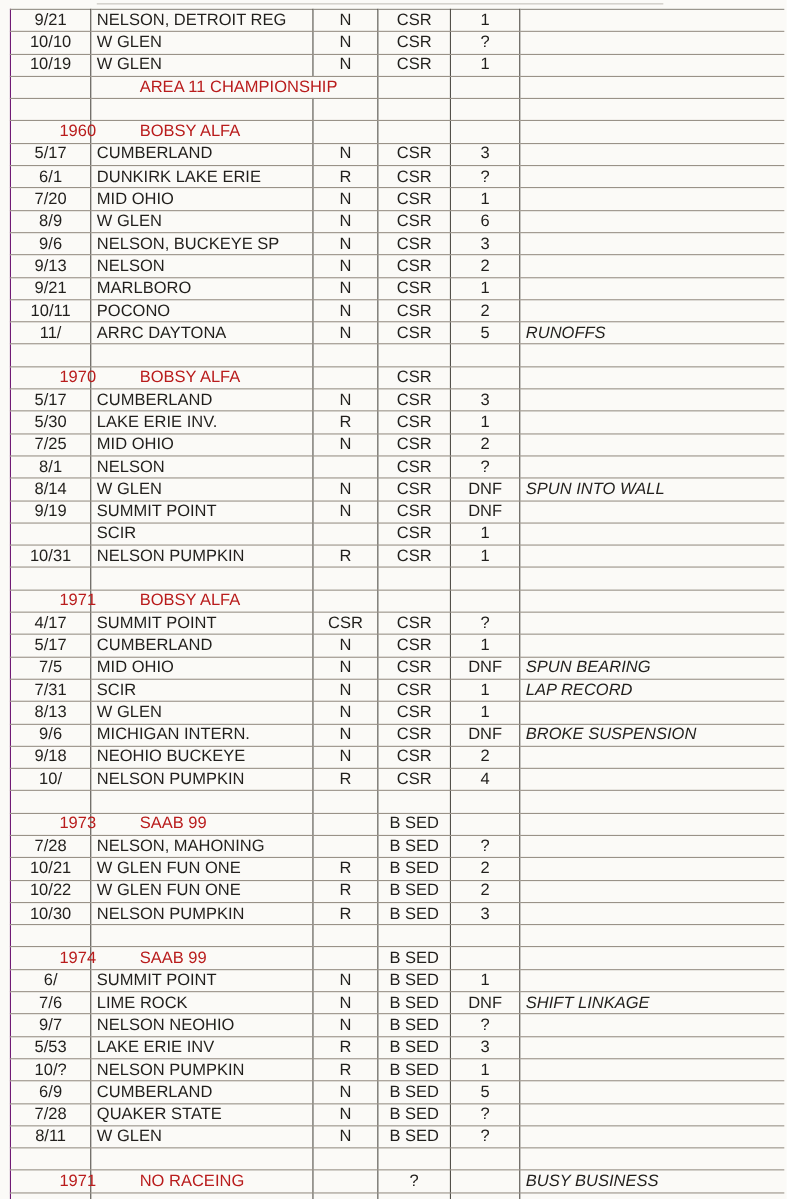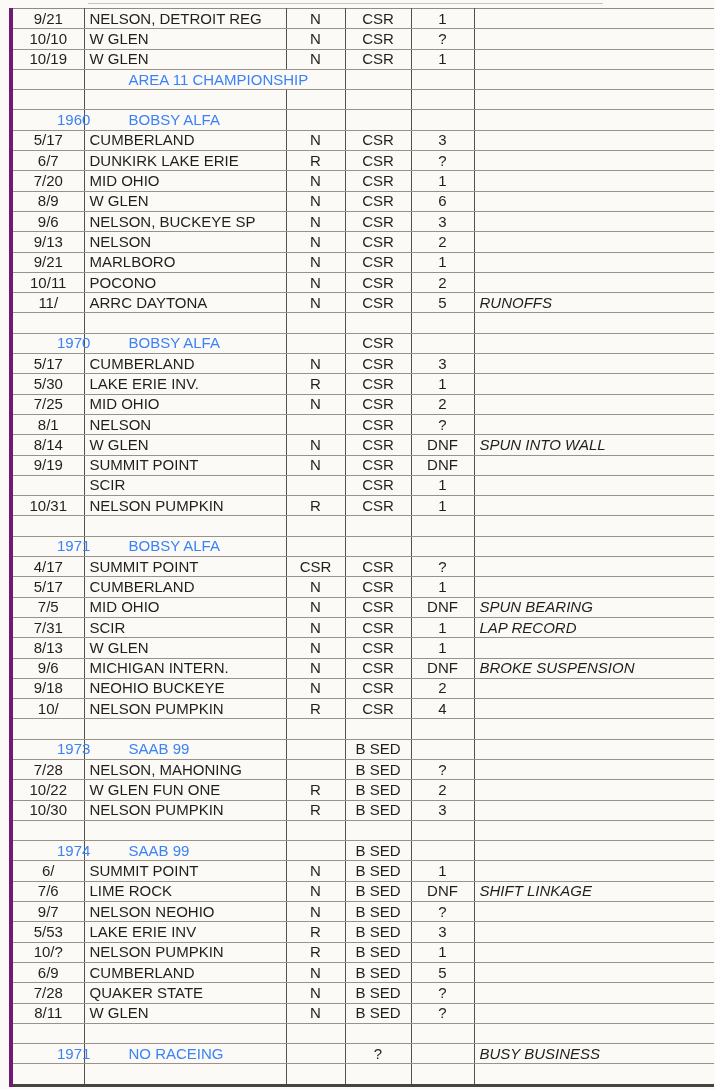--- a/index.html
+++ b/index.html
@@ -34,26 +34,26 @@
     font-size: 15px;
     line-height: 18px;
     color: #211f1c;
     white-space: nowrap;
     overflow: visible;
     border-right: 1px solid #53504a;
     border-bottom: 1px solid #999288;
     vertical-align: middle;
     text-align: center;
   }
-  tr td:first-child { border-left: 4px solid #701a75; }
+  tr td:first-child { border-left: 1px solid #701a75; }
   tr:first-child td { border-top: 1px solid #8f8b82; }
   tr:last-child td { border-bottom: 3px solid #47443e; }
   td.c-track, td.c-notes { text-align: left; padding-left: 5px; }
   td.c-notes { border-right: none; font-style: italic; }
-  td.red { color: #3b82f6; padding-left: 44px; }
+  td.red { color: #b91c1c; padding-left: 44px; }
 </style>
 </head>
 <body>
 
 <div class="scan-page">
   <div class="artifact-top-line"></div>
   <table class="race-log">
     <colgroup>
       <col style="width:73px">
       <col style="width:202px">
@@ -112,21 +112,21 @@
         </tr>
         <tr>
           <td class="c-date">5/17</td>
           <td class="c-track">CUMBERLAND</td>
           <td class="c-region">N</td>
           <td class="c-cls">CSR</td>
           <td class="c-finish">3</td>
           <td class="c-notes"></td>
         </tr>
         <tr>
-          <td class="c-date">6/7</td>
+          <td class="c-date">6/1</td>
           <td class="c-track">DUNKIRK LAKE ERIE</td>
           <td class="c-region">R</td>
           <td class="c-cls">CSR</td>
           <td class="c-finish">?</td>
           <td class="c-notes"></td>
         </tr>
         <tr>
           <td class="c-date">7/20</td>
           <td class="c-track">MID OHIO</td>
           <td class="c-region">N</td>
@@ -357,20 +357,28 @@
           <td class="c-cls">B SED</td>
           <td class="c-finish"></td>
           <td class="c-notes"></td>
         </tr>
         <tr>
           <td class="c-date">7/28</td>
           <td class="c-track">NELSON, MAHONING</td>
           <td class="c-region"></td>
           <td class="c-cls">B SED</td>
           <td class="c-finish">?</td>
+          <td class="c-notes"></td>
+        </tr>
+        <tr>
+          <td class="c-date">10/21</td>
+          <td class="c-track">W GLEN FUN ONE</td>
+          <td class="c-region">R</td>
+          <td class="c-cls">B SED</td>
+          <td class="c-finish">2</td>
           <td class="c-notes"></td>
         </tr>
         <tr>
           <td class="c-date">10/22</td>
           <td class="c-track">W GLEN FUN ONE</td>
           <td class="c-region">R</td>
           <td class="c-cls">B SED</td>
           <td class="c-finish">2</td>
           <td class="c-notes"></td>
         </tr>

